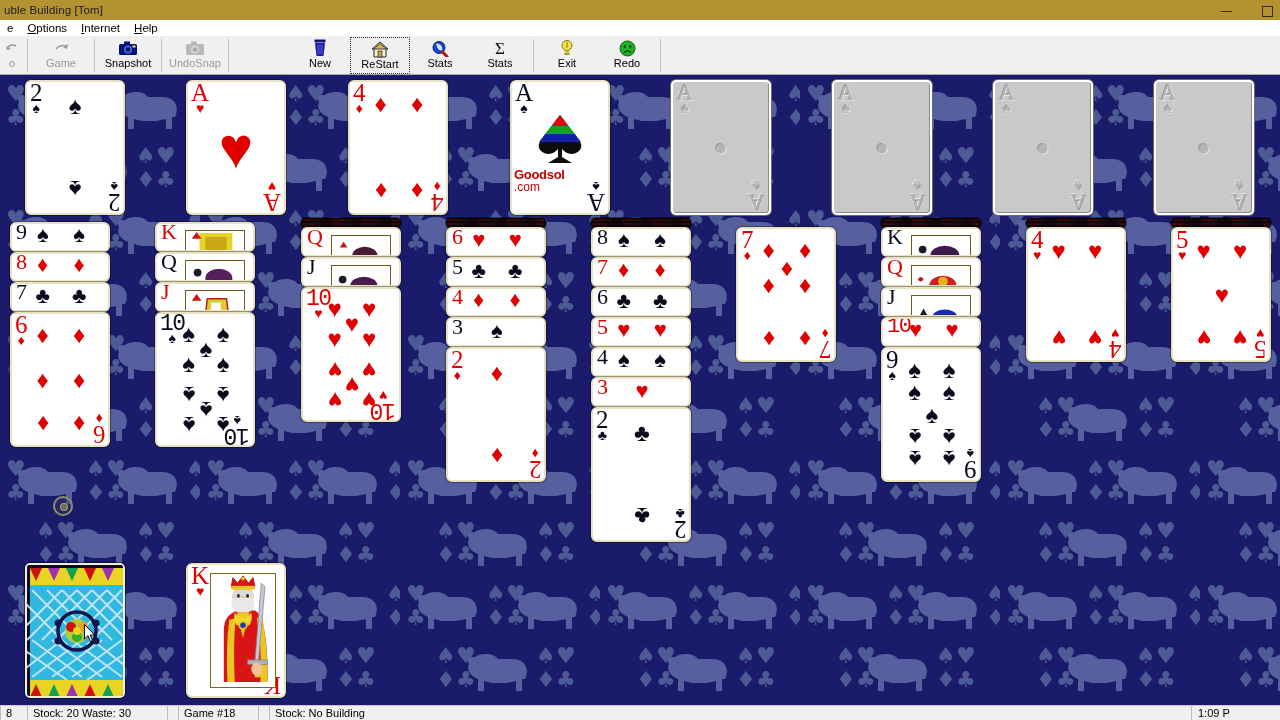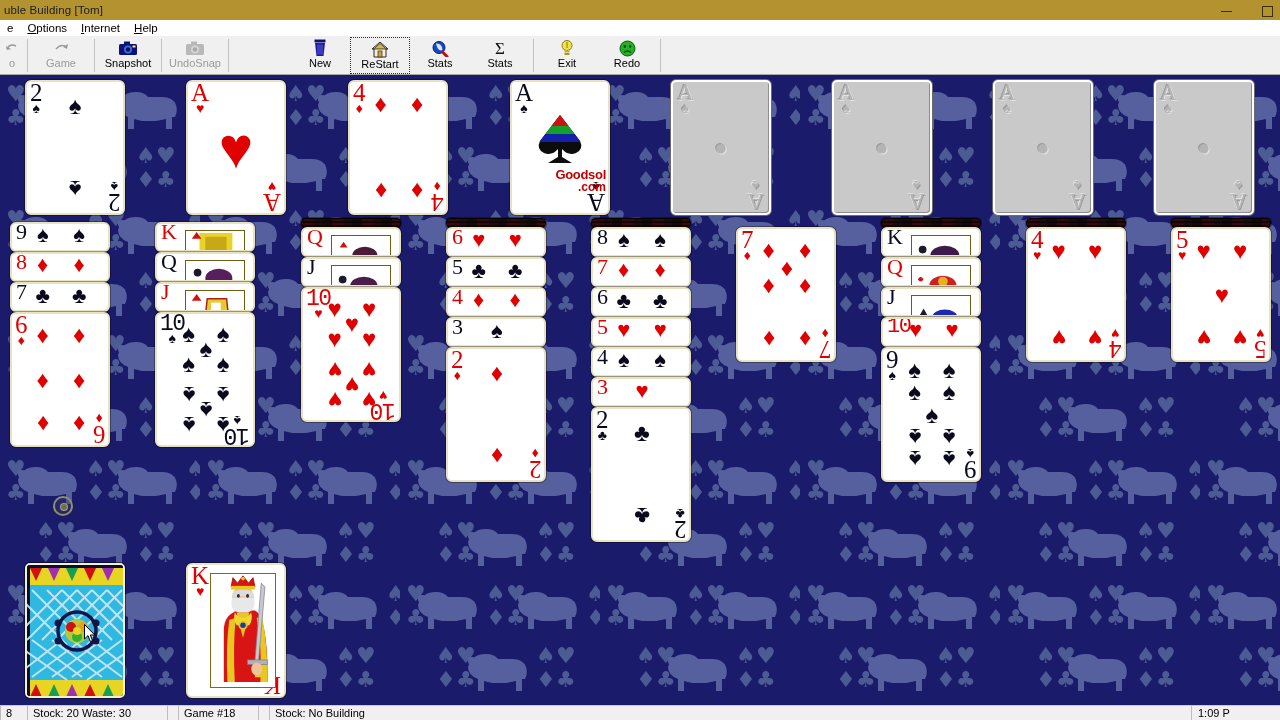--- a/index.html
+++ b/index.html
@@ -128,23 +128,23 @@
   .slot .gh.mid { left:50%; top:50%; transform:translate(-50%,-50%); font-size:22px; }
 
   
   .cardback {
     position:absolute; width:100px; height:135px; border-radius:5px;
     border:2px solid #f2efd8; background:#0b0b2a; overflow:hidden;
     box-shadow:0 0 0 1px rgba(0,0,0,.5);
   }
 
   
-  .gslogo { position:absolute; left:50%; top:54%; transform:translate(-50%,-50%); text-align:right; width:92px;}
+  .gslogo { position:absolute; left:50%; top:54%; transform:translate(-50%,-50%); text-align:left; width:92px;}
   .gslogo .word { font-family:"Liberation Sans", sans-serif; font-weight:bold; color:#c00000; font-size:13px; line-height:12px; letter-spacing:-.3px;}
-  .gslogo .word2 { font-family:"Liberation Sans", sans-serif; font-weight:bold; color:#c00000; font-size:12px; line-height:12px;}
+  .gslogo .word2 { font-family:"Liberation Sans", sans-serif; font-weight:normal; color:#c00000; font-size:12px; line-height:12px;}
 
   
   .cursor { position:absolute; width:12px; height:19px; pointer-events:none; }
 
   
   .marker { position:absolute; width:20px; height:20px; border-radius:50%;
     border:2px solid #8f8f6a; background:rgba(60,60,110,.35); }
   .marker::after { content:""; position:absolute; left:6px; top:6px; width:6px; height:6px; border-radius:50%;
     background:#6f6f50; box-shadow:0 0 0 1px #a3a383;}
 

